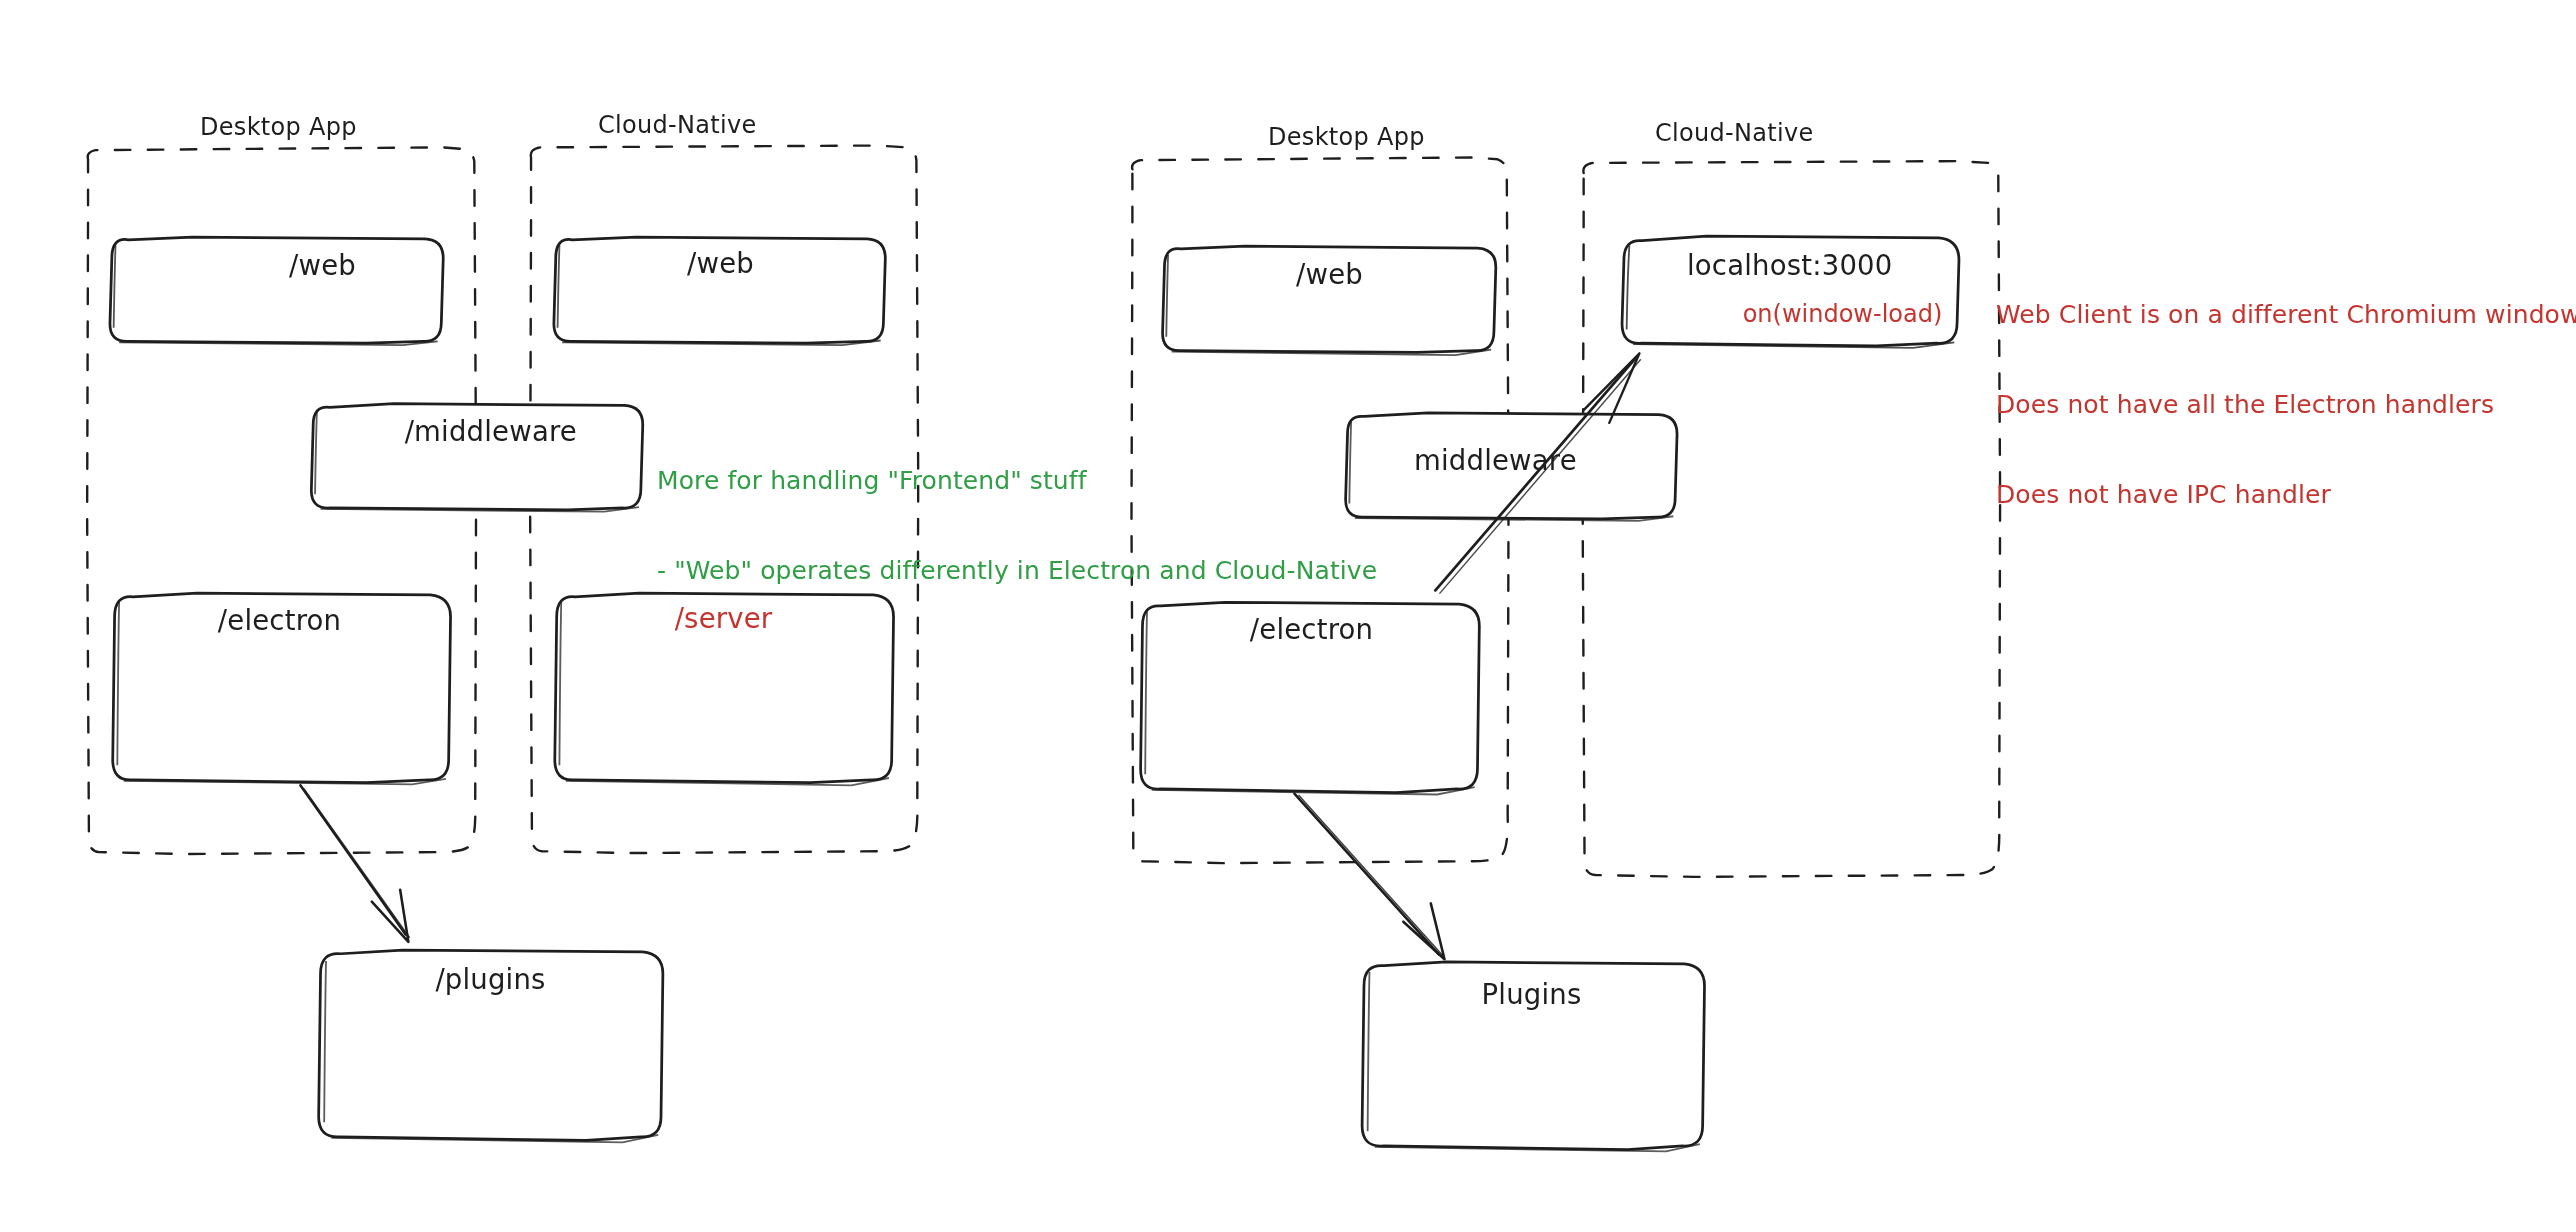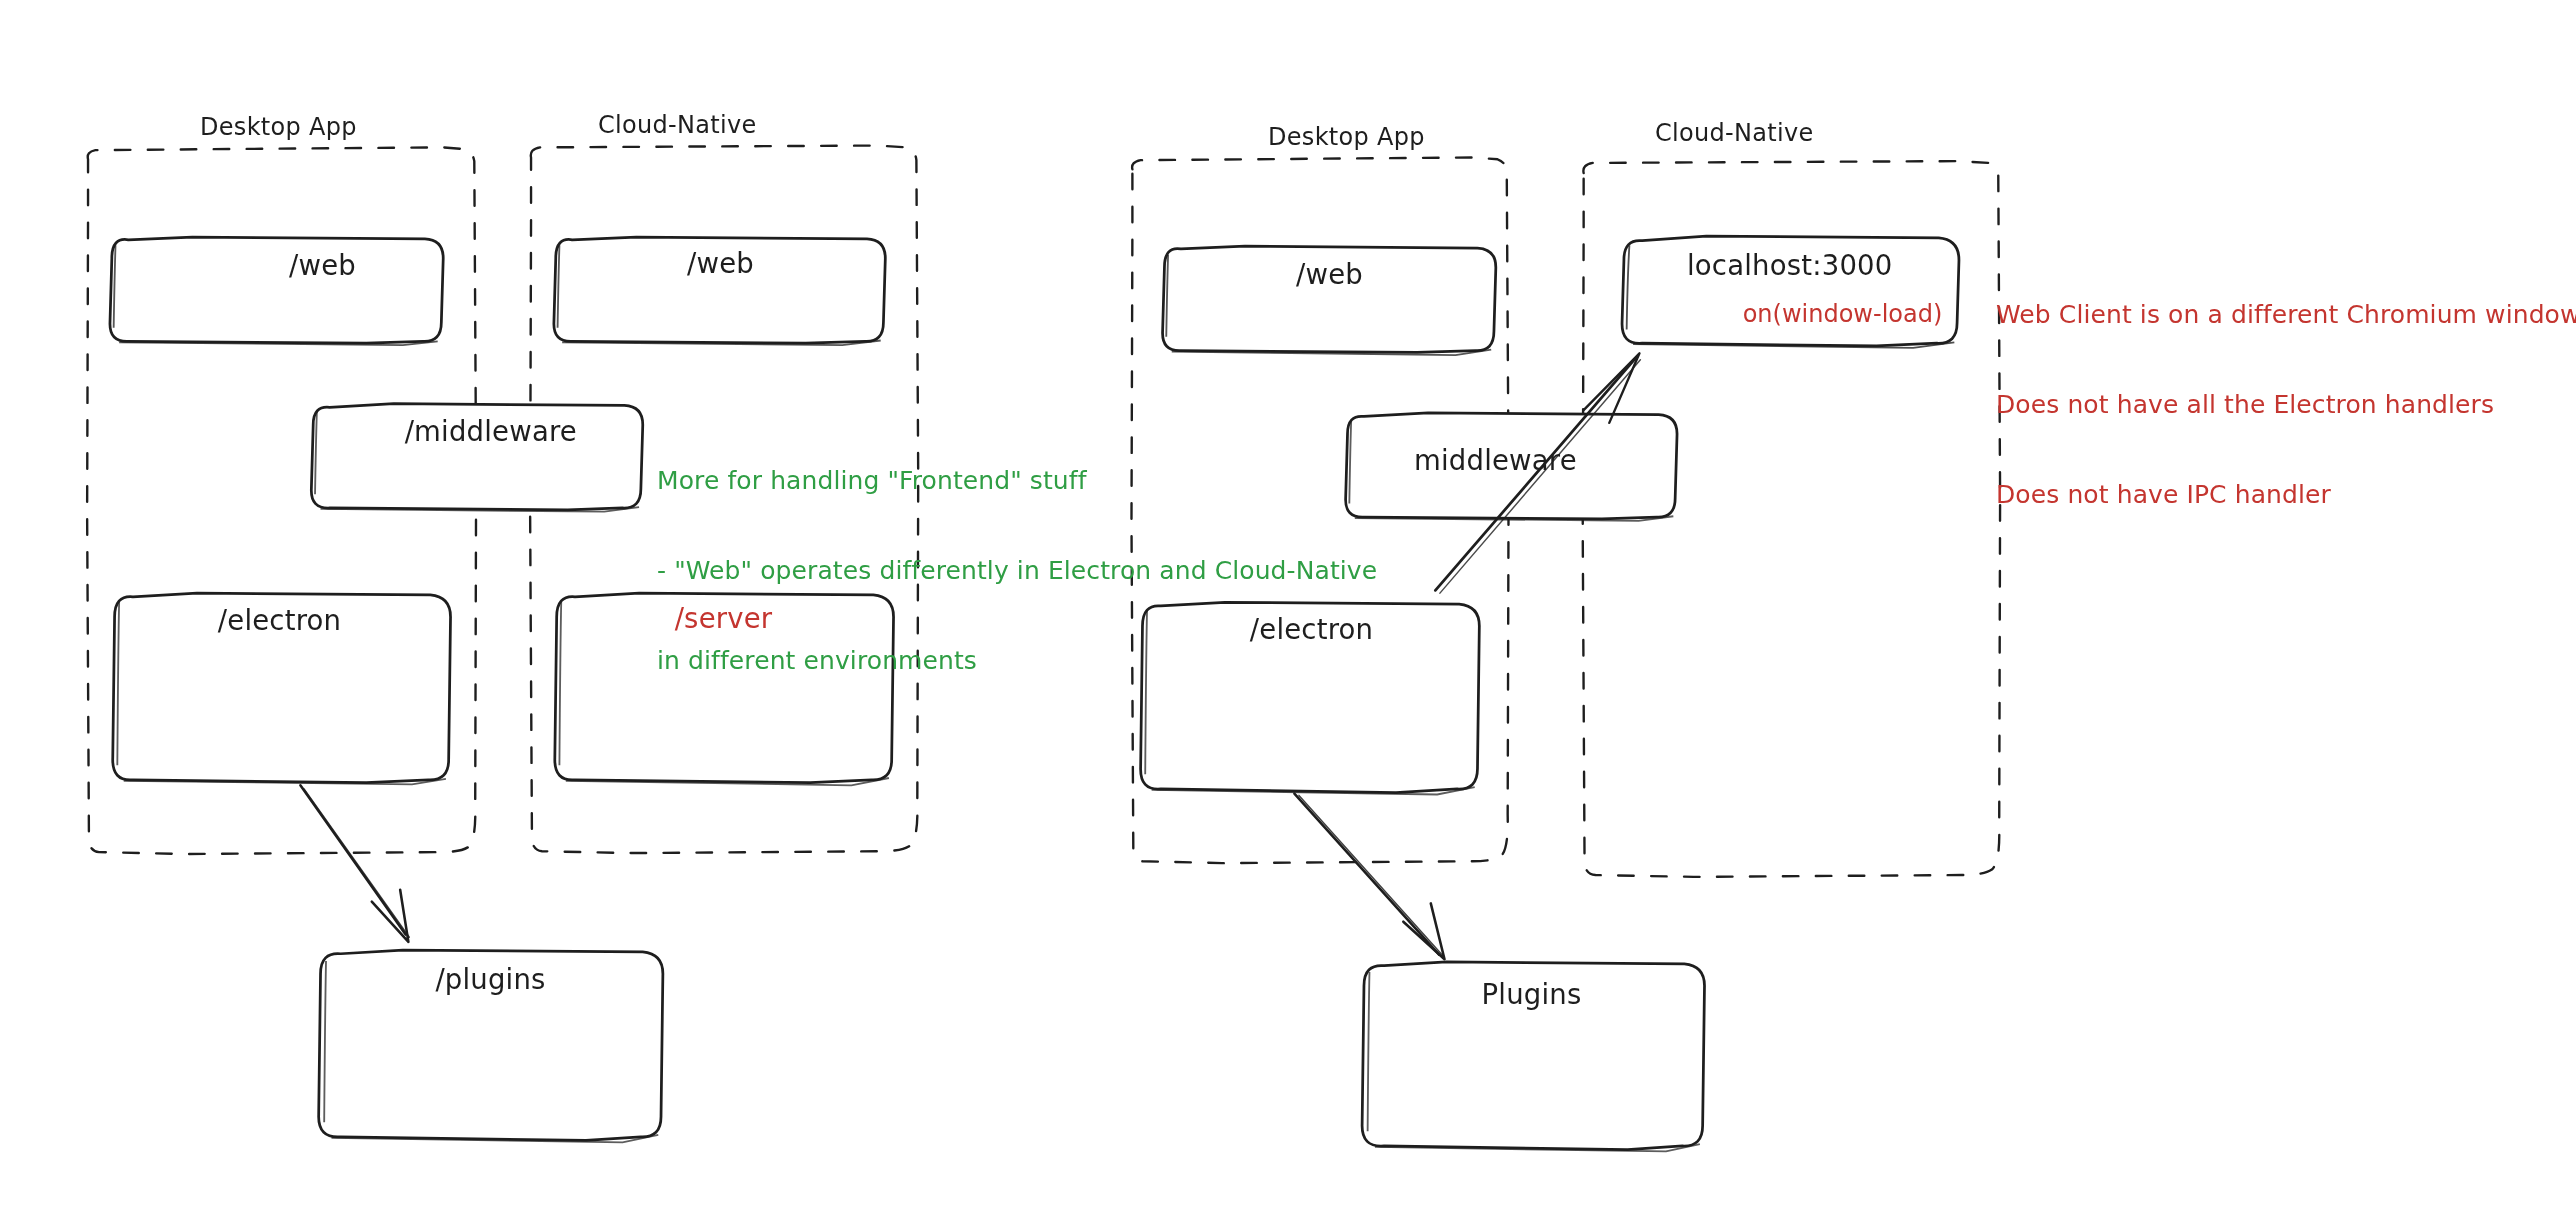--- a/index.html
+++ b/index.html
@@ -204,21 +204,20 @@
 <div class="node-label box-text" style="left:1687px; top:249px; width:206px; text-align:left;">localhost:3000</div>
 <div class="sub-red" style="left:1735px; top:300px; width:215px; text-align:center;">on(window-load)</div>
 
 <div class="node-label box-text" style="left:1414px; top:424px; width:197px; text-align:left;margin-top:20px;">middleware</div>
 <div class="node-label box-text" style="left:1213px; top:613px; width:197px; text-align:center;">/electron</div>
 <div class="node-label box-text" style="left:1433px; top:978px; width:197px; text-align:center;">Plugins</div>
 
 <div class="annot green" style="left:657px; top:406px;">
   <div>More for handling "Frontend" stuff</div>
   <div>- "Web" operates differently in Electron and Cloud-Native</div>
-  <div>in different environments</div>
 </div>
 
 <div class="annot red" style="left:1996px; top:240px;">
   <div>Web Client is on a different Chromium window</div>
   <div>Does not have all the Electron handlers</div>
   <div>Does not have IPC handler</div>
 </div>
 
 
 </body></html>

